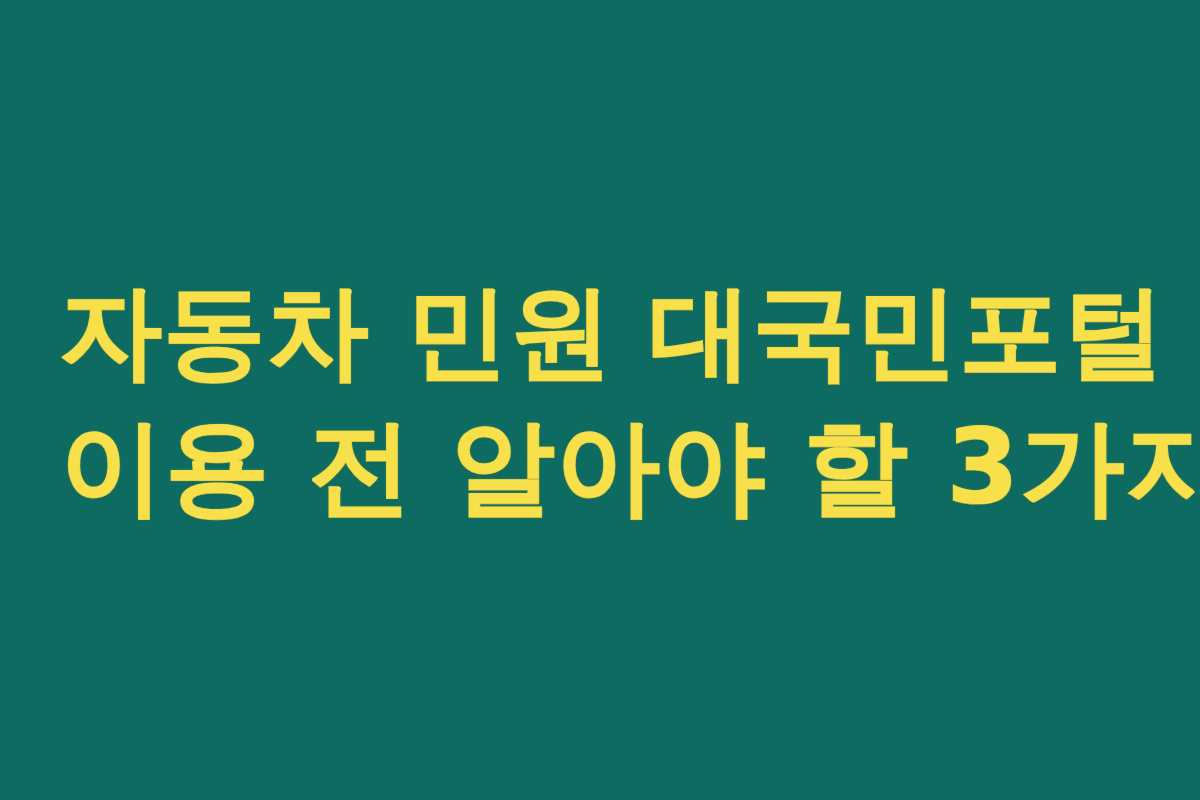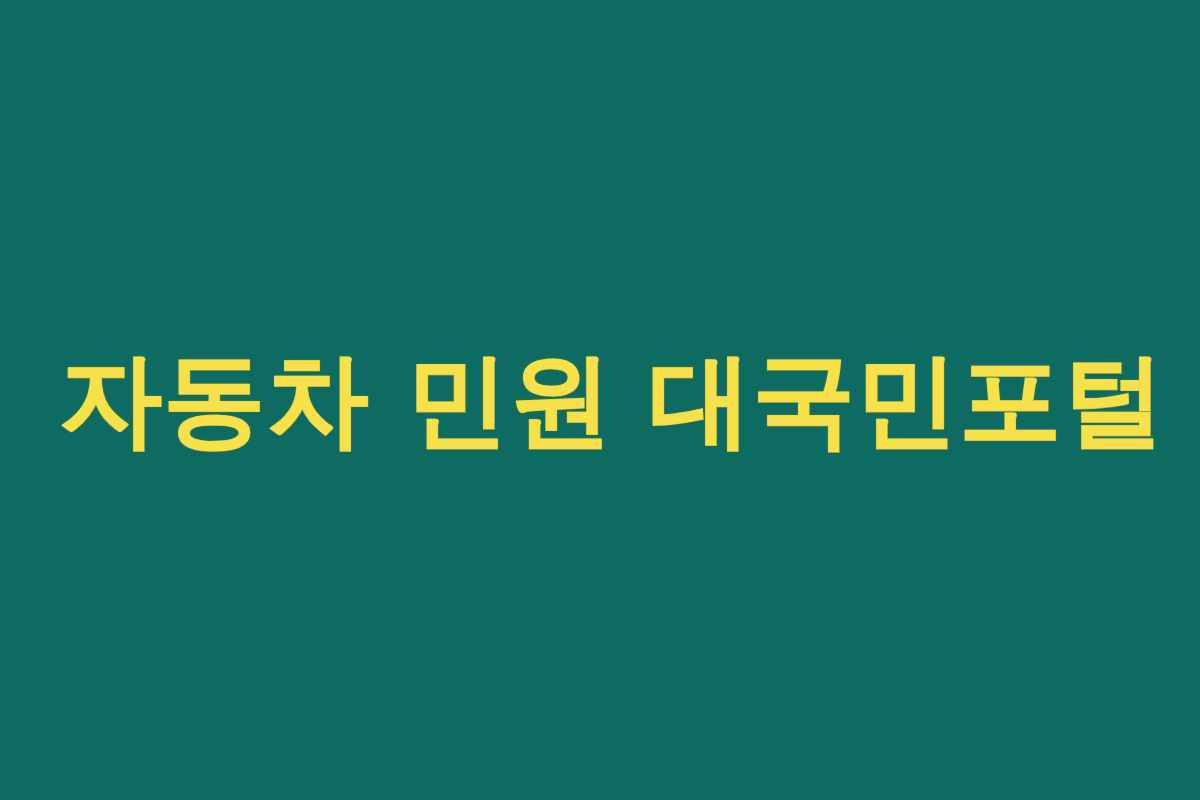--- a/index.html
+++ b/index.html
@@ -75,16 +75,17 @@
 </style>
 </head>
 <body>
 
 <div class="banner">
 
   <div class="headline">
 
     <span class="headline-line headline-line-1">자동차 민원 대국민포털</span>
 
+    <span class="headline-line headline-line-2">이용 전 알아야 할 3가지</span>
 
   </div>
 
 </div>
 
 </body></html>

